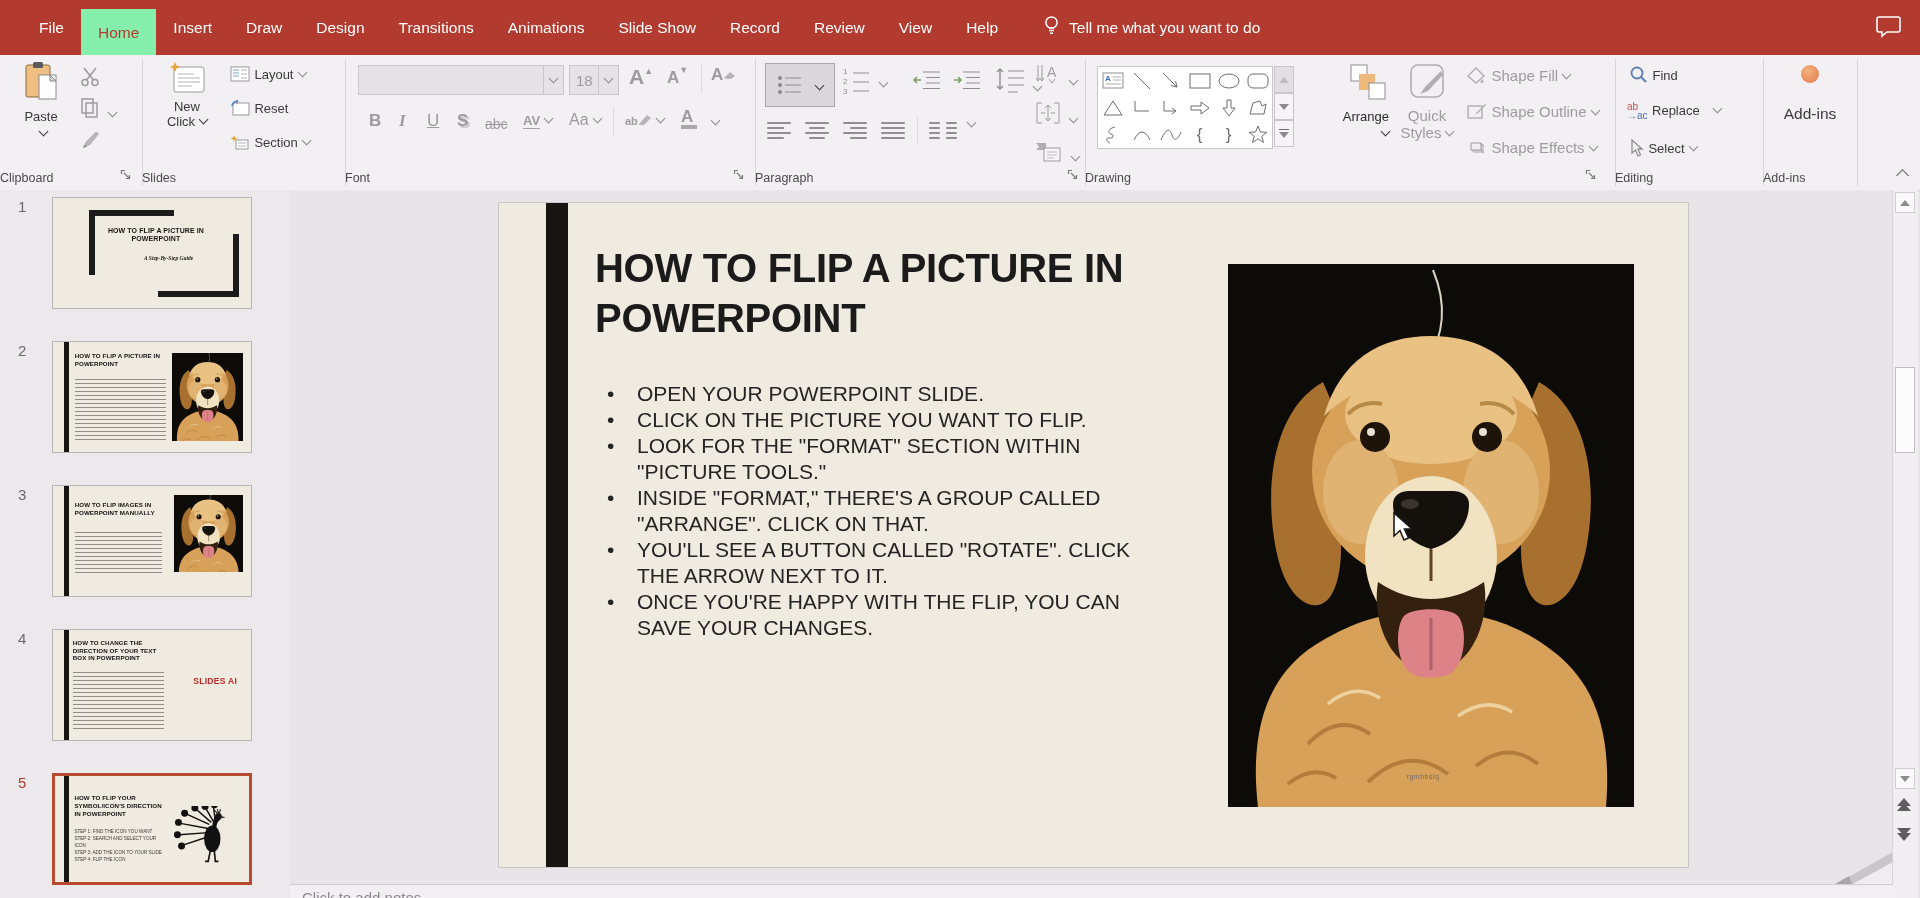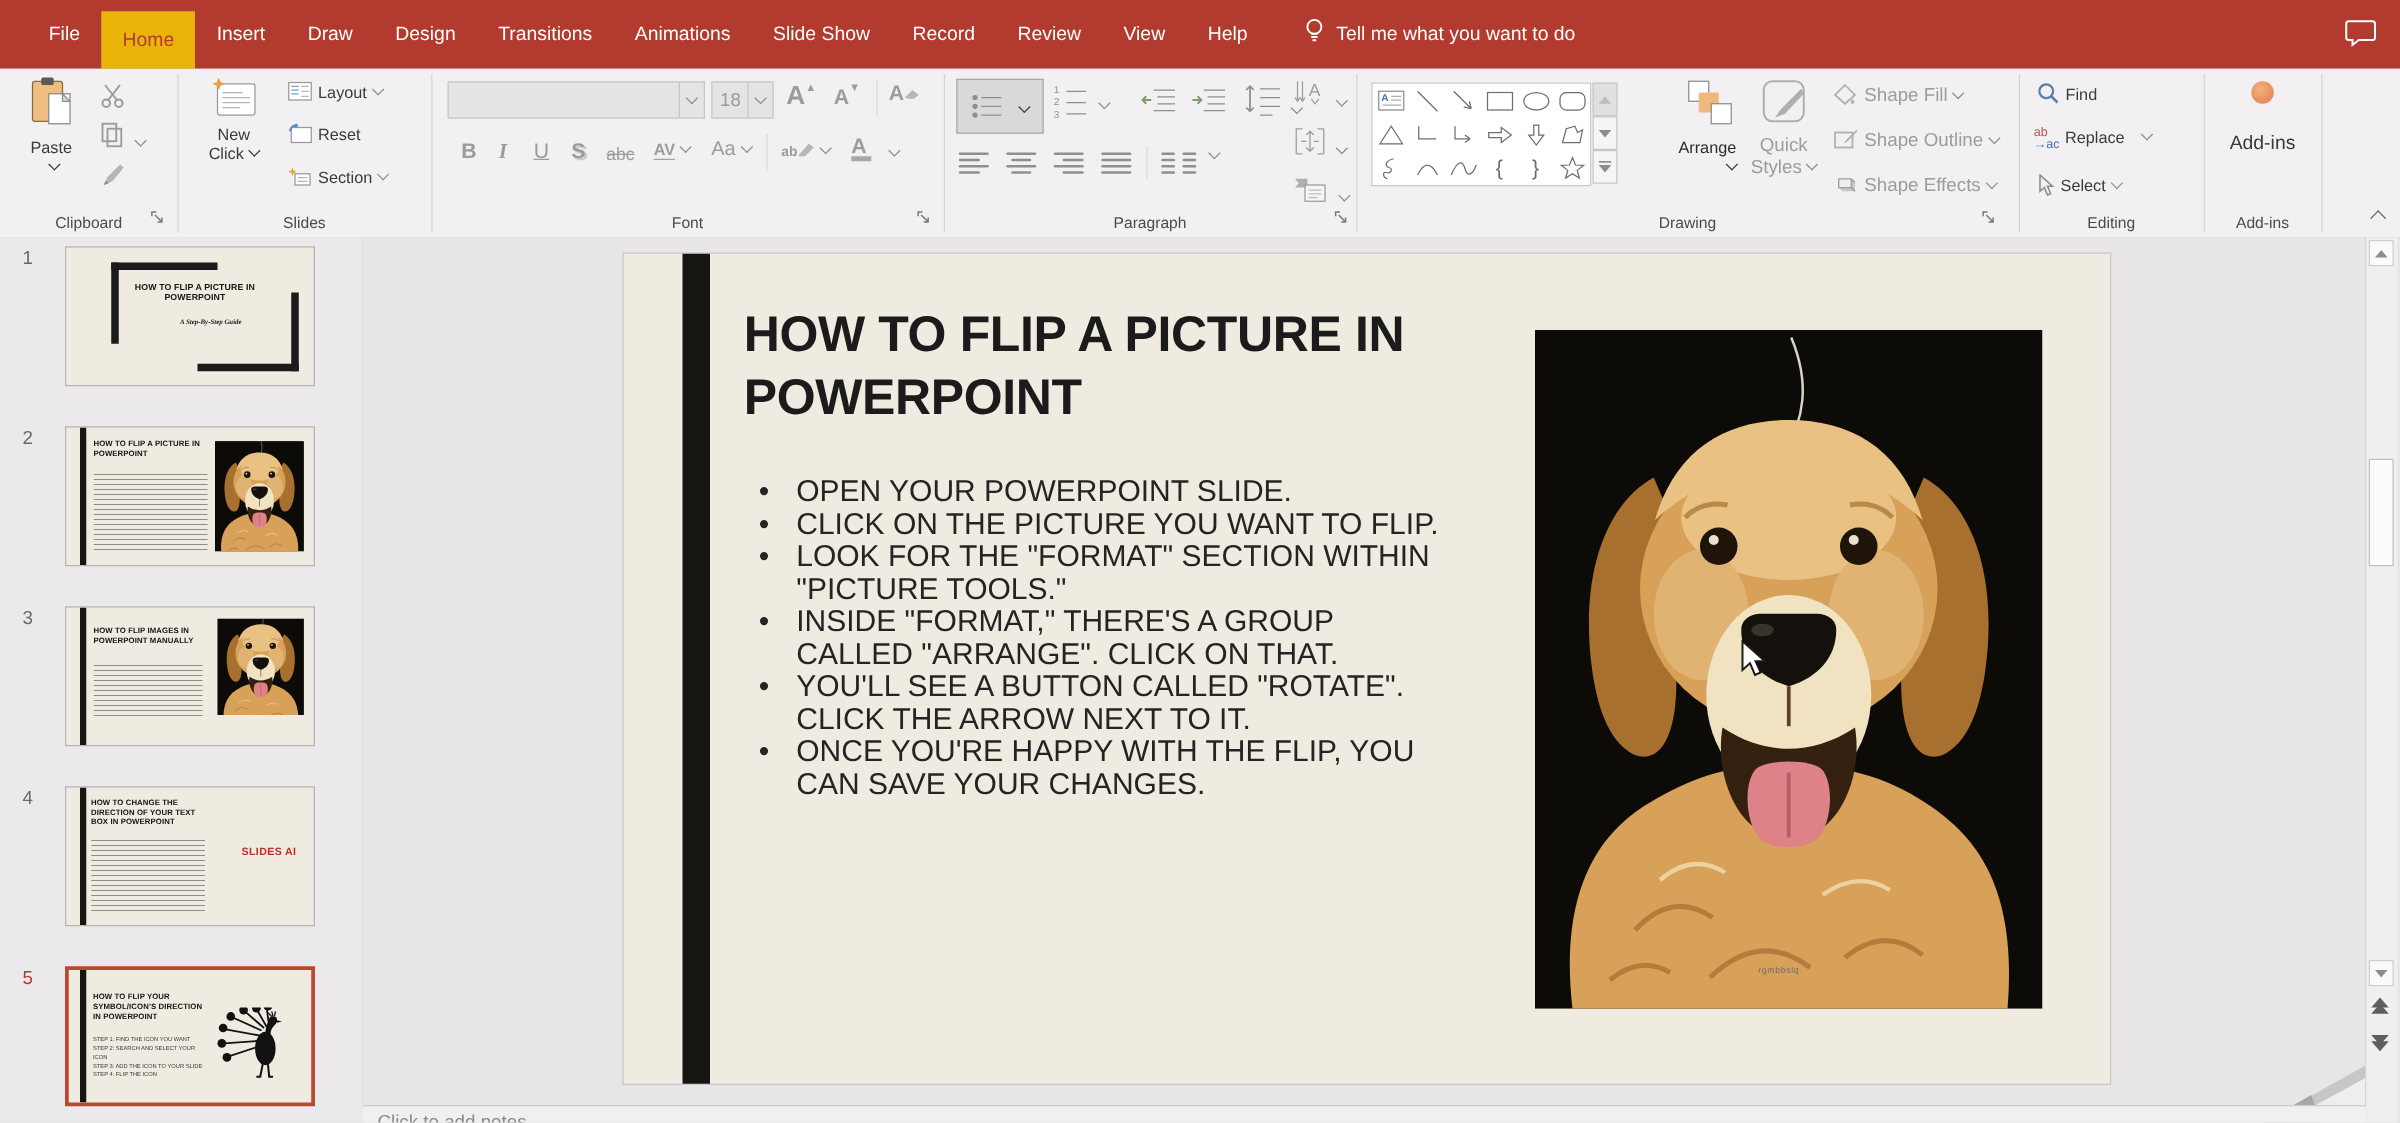--- a/index.html
+++ b/index.html
@@ -3,29 +3,29 @@
 <meta charset="utf-8">
 <style>
   html,body{margin:0;padding:0}
   body{width:1920px;height:898px;position:relative;overflow:hidden;
        font-family:"Liberation Sans",sans-serif;background:#e7e5e7;-webkit-font-smoothing:antialiased}
 
   
   .menubar{position:absolute;left:0;top:0;width:1920px;height:55px;background:#B33A2E;display:flex;align-items:stretch}
   .tabs{display:flex;align-items:stretch;padding-left:22px}
   .tab{color:#fff;font-size:15.5px;padding:0 17px;display:flex;align-items:center;cursor:default;white-space:nowrap}
-  .tab.active{background:#eab308;color:#B33A2E;margin-top:9px;padding-top:2px}
+  .tab.active{background:#86efac;color:#B33A2E;margin-top:9px;padding-top:2px}
   .tellme{display:flex;align-items:center;margin-left:28px;color:#fff;font-size:15.5px;gap:9px}
   .chaticon{position:absolute;right:18px;top:16px}
 
   
   .ribbon{position:absolute;left:0;top:55px;width:1920px;height:135px;background:#f2f0f2;border-bottom:1px solid #d4d1d4}
   .grp{position:absolute;top:0;height:135px}
   .vdiv{position:absolute;top:4px;height:127px;width:1px;background:#d7d4d7}
-  .grp-label{position:absolute;bottom:5px;left:0;right:0;text-align:center;font-size:12.5px;color:#4c4a4c;white-space:nowrap}
+  .grp-label{position:absolute;bottom:5px;left:0;right:0;font-size:12.5px;color:#4c4a4c;white-space:nowrap}
   .launcher{position:absolute;bottom:5px}
   .rtxt{font-size:13px;color:#3a3a3a;white-space:nowrap}
   .gtxt{font-size:15px;color:#9d9b9d;white-space:nowrap}
   .chev{width:6px;height:6px;border-right:1.5px solid #8d8b8d;border-bottom:1.5px solid #8d8b8d;display:inline-block;transform:rotate(45deg);margin-left:5px;vertical-align:3px}
   .chev.dk{border-color:#3a3a3a}
   .chev.up{transform:rotate(-135deg);vertical-align:-2px}
   .ls i{display:block;height:2px;background:#908e90;margin-top:3px;border-radius:1px}
   .fontglyph{color:#9d9b9d;font-size:17px;font-weight:bold}
   .combo{position:absolute;background:#e5e3e5;border:1px solid #c9c6c9;height:28px;display:flex;align-items:center}
   .combo .dd{width:19px;height:100%;border-left:1px solid #c9c6c9;display:flex;align-items:center;justify-content:center}
@@ -43,21 +43,21 @@
   .ttitle{position:absolute;font-weight:bold;color:#141414;line-height:1.25;letter-spacing:.1px}
   .microlines{position:absolute;background:repeating-linear-gradient(to bottom,#8f8d8a 0 1px,transparent 1px 4px)}
   .tphoto{position:absolute;background:#0d0b08;overflow:hidden}
 
   
   .canvas{position:absolute;left:290px;top:190px;width:1603px;height:708px;background:#e7e5e7}
   .slide{position:absolute;left:208px;top:12px;width:1189px;height:664px;background:#f0ebe0;border:1px solid #c9c6c9;box-sizing:content-box}
   .slidebar{position:absolute;left:47px;top:0;bottom:0;width:22px;background:#171512}
   .stitle{position:absolute;left:96px;top:40px;width:600px;font-size:40px;font-weight:bold;color:#1b1b1b;line-height:1.26;letter-spacing:-.3px;cursor:text}
   .sbullets{position:absolute;left:96px;top:178px;width:565px;cursor:text}
-  .sbullets .bi{position:relative;padding-left:42px;font-size:24px;line-height:26px;color:#242424;margin:0}
+  .sbullets .bi{position:relative;padding-left:42px;font-size:21px;line-height:26px;color:#242424;margin:0}
   .sbullets .bi::before{content:"•";position:absolute;left:12px;color:#242424}
   .simg{position:absolute;left:729px;top:61px;width:406px;height:543px;cursor:pointer}
   .wm{position:absolute;left:44%;bottom:5%;font-size:7px;color:#6f6c66;letter-spacing:.5px}
 
   
   .vscroll{position:absolute;right:2px;top:190px;width:25px;height:708px;background:#f0eef0;border-left:1px solid #d7d4d7}
   .sarr{position:absolute;left:2px;width:20px;height:21px;background:#fbfafb;border:1px solid #d0cdd0;display:flex;align-items:center;justify-content:center;box-sizing:border-box}
   .tri{width:0;height:0;border-left:5px solid transparent;border-right:5px solid transparent}
   .tri.up{border-bottom:6px solid #8d8b8d}
   .tri.dn{border-top:6px solid #8d8b8d}

